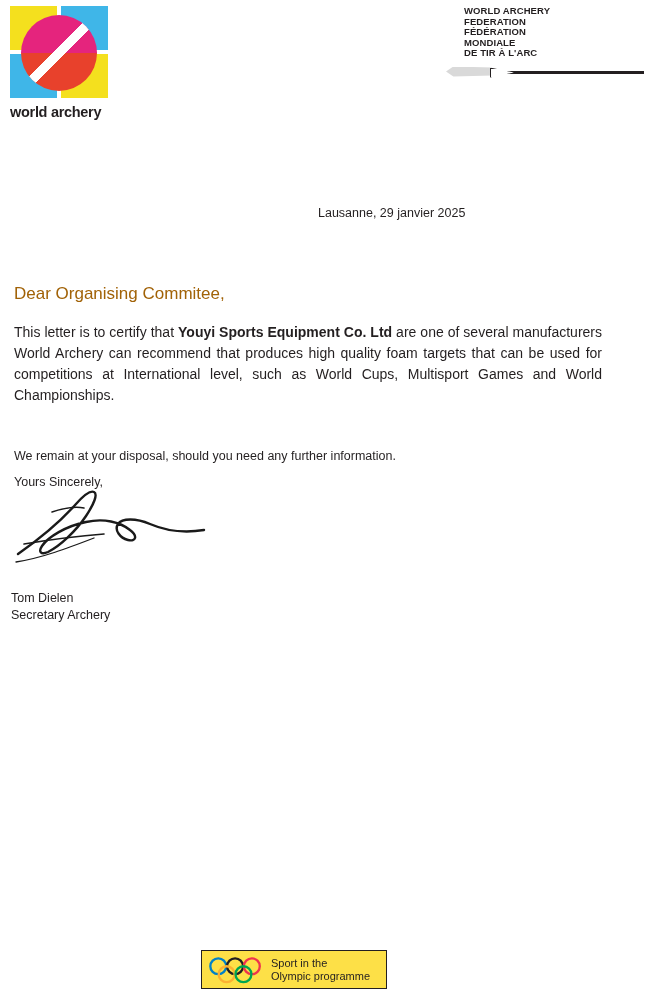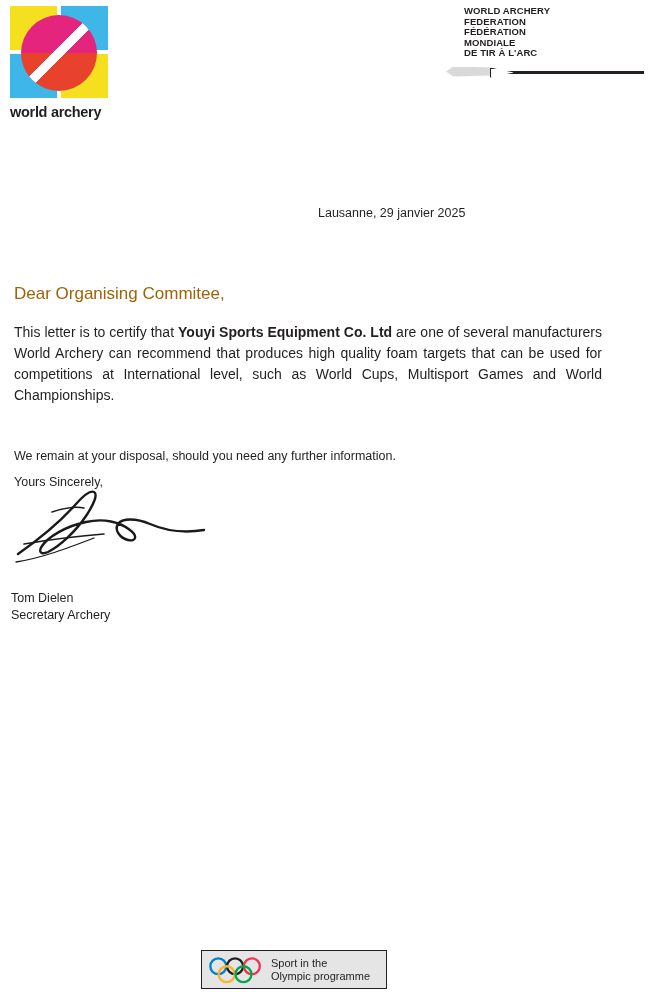--- a/index.html
+++ b/index.html
@@ -202,21 +202,21 @@
     position: absolute;
     left: 201px;
     top: 950px;
     width: 186px;
     height: 39px;
     border: 1px solid #231f20;
     display: flex;
     align-items: center;
     box-sizing: border-box;
     padding: 16px 6px;
-    background: #e5e5e5;
+    background: #fde047;
   }
   .rings {
     width: 56px;
     height: 28px;
     flex: 0 0 auto;
   }
   .olympic-text {
     margin-left: 7px;
     font-size: 11px;
     line-height: 13px;

